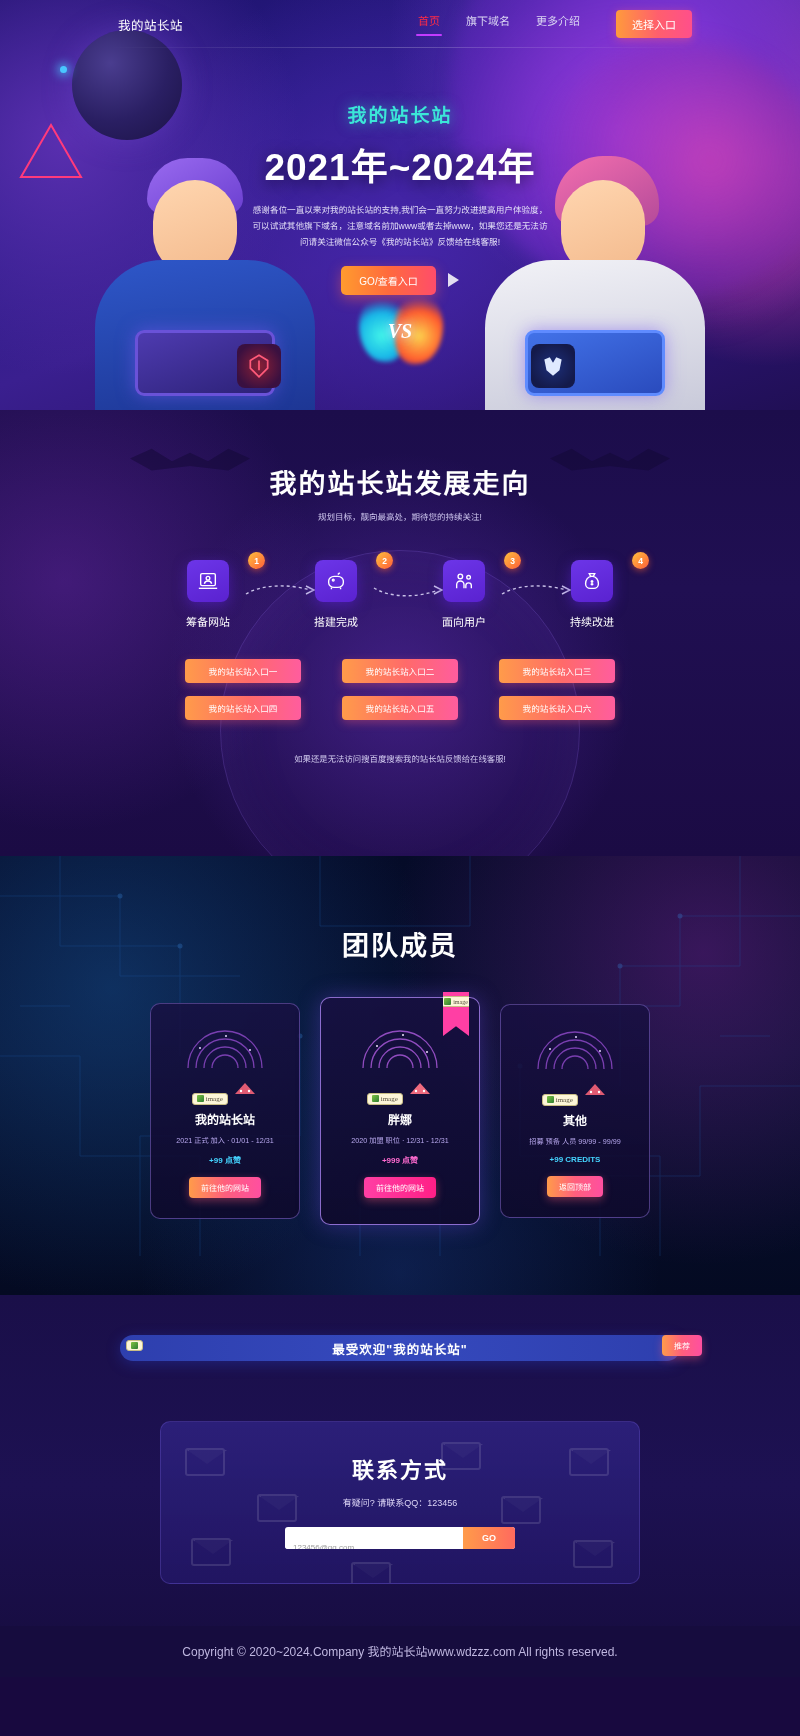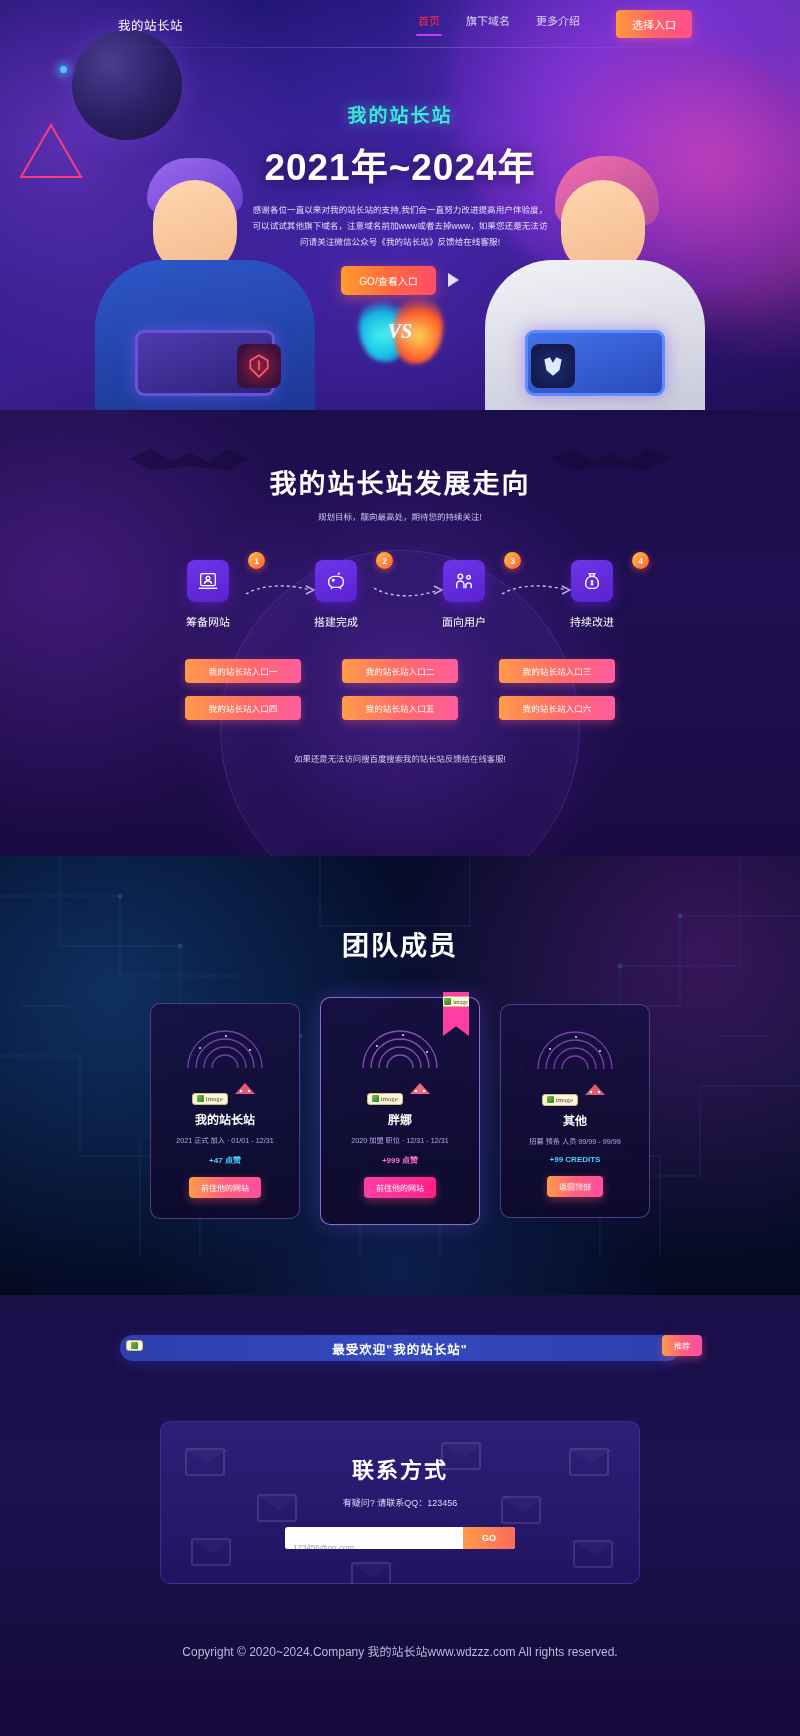--- a/index.html
+++ b/index.html
@@ -532,21 +532,21 @@
             <span class="brk"></span>
             <span>image</span>
           </span>
         <svg class="card-avatar" viewBox="0 0 26 16">
             <path d="M3 14 L13 3 L23 14 Z" fill="#e05a72"></path>
             <circle cx="9" cy="11" r="1.2" fill="#fff"></circle>
             <circle cx="17" cy="11" r="1.2" fill="#fff"></circle>
           </svg>
         <div class="card-name">我的站长站</div>
         <div class="card-meta">2021 正式 加入 · 01/01 - 12/31</div>
-        <div class="card-credits">+47 点赞</div>
+        <div class="card-credits">+99 点赞</div>
         <button class="card-btn">前往他的网站</button>
       </div>
 
       <div class="card featured">
         <div class="ribbon">
           <span class="img-ph" style="font-size:6px;">
               <span class="brk"></span>
               <span>image</span>
             </span>
         </div>

